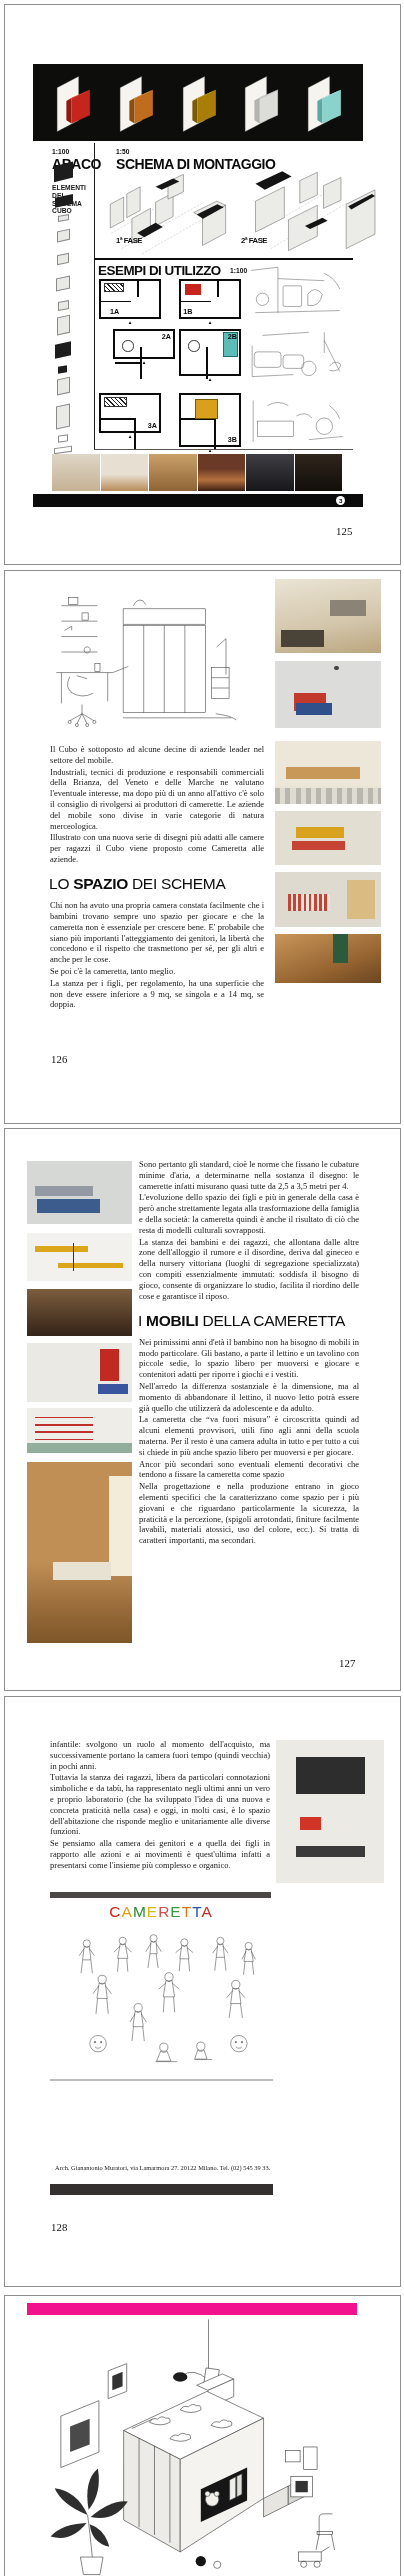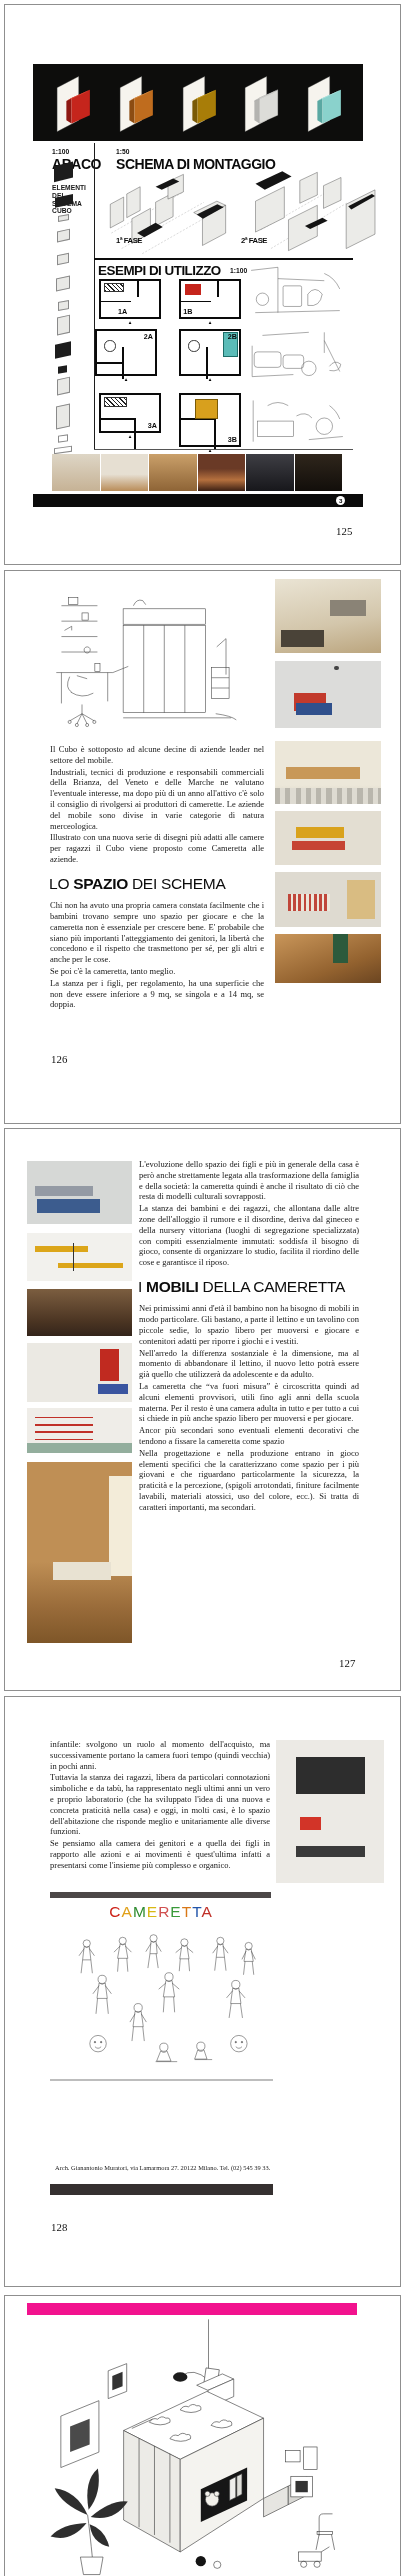--- a/index.html
+++ b/index.html
@@ -143,31 +143,31 @@
     <span class="h-cond a" style="left:236px;top:231px;font-size:7.7px;">2ª FASE</span>
 
     <div class="a" style="left:89px;top:253px;width:259px;height:1.5px;background:#0c0c0c;"></div>
     <div class="h-cond a" style="left:93px;top:258px;font-size:13.4px;">ESEMPI DI UTILIZZO</div>
     <span class="scale a" style="left:225px;top:262px;">1:100</span>
 
     <div class="plan" style="left:94px;top:274px;width:62px;height:40px;">
       <i style="left:0;top:19.6px;width:30px;height:1.5px;background:#0a0a0a;"></i>
       <i style="left:36px;top:0;width:1.5px;height:15.5px;background:#0a0a0a;"></i>
       <i style="left:3.1px;top:2.1px;width:17.5px;height:7.2px;background:repeating-linear-gradient(45deg,#222 0 1px,transparent 1px 3.1px);border:0.5px solid #333;"></i>
-      <span class="lbl" style="left:17px;bottom:1px;">1A</span>
+      <span class="lbl" style="left:9px;bottom:1px;">1A</span>
       <span class="north">▲</span>
     </div>
     <div class="plan" style="left:174px;top:274px;width:62px;height:40px;">
       <i style="left:0;top:19.6px;width:30px;height:1.5px;background:#0a0a0a;"></i>
       <i style="left:36px;top:0;width:1.5px;height:15.5px;background:#0a0a0a;"></i>
       <i style="left:4.1px;top:3.1px;width:15.5px;height:11.3px;background:#c5251c;"></i>
       <span class="lbl" style="left:2.1px;bottom:1px;">1B</span>
       <span class="north">▲</span>
     </div>
-    <div class="plan" style="left:90px;top:324px;width:62px;height:47px;">
+    <div class="plan" style="left:108px;top:324px;width:62px;height:30px;">
       <i style="left:25px;top:15.5px;width:1.5px;height:32px;background:#0a0a0a;"></i>
       <i style="left:0;top:31px;width:25px;height:1.5px;background:#0a0a0a;"></i>
       <i style="left:7.2px;top:9.3px;width:9.3px;height:9.3px;border:0.8px solid #333;border-radius:50%;"></i>
       <span class="lbl" style="right:2.1px;top:1px;">2A</span>
       <span class="north">▲</span>
     </div>
     <div class="plan" style="left:174px;top:324px;width:62px;height:47px;">
       <i style="left:25px;top:15.5px;width:1.5px;height:32px;background:#0a0a0a;"></i>
       <i style="right:1px;top:1px;width:13.4px;height:23px;background:#5bbcb8;border:0.5px solid #1d6d68;"></i>
       <i style="left:7.2px;top:9.3px;width:9.3px;height:9.3px;border:0.8px solid #333;border-radius:50%;"></i>
@@ -339,20 +339,21 @@
     <div class="ph" style="left:21.6px;top:279px;width:105px;height:45px;background:#efede8;">
       <i style="left:8%;top:20%;width:55%;height:50%;background:repeating-linear-gradient(0deg,#c03028 0 1.5px,transparent 1.5px 7.2px);"></i>
       <i style="bottom:0;left:0;width:100%;height:22%;background:#93ae9d;"></i>
     </div>
     <div class="ph" style="left:21.6px;top:333px;width:105px;height:181px;background:linear-gradient(180deg,#bf8f55 55%,#9a6c3a 80%,#7e5628);">
       <i style="right:0;top:8%;width:22%;height:55%;background:#f3ecd9;"></i>
       <i style="left:25%;top:55%;width:55%;height:10%;background:#e8e2d2;"></i>
     </div>
 
     <div class="a body-text" style="left:133px;top:29px;width:222px;">
+      <p>Sono pertanto gli standard, cioè le norme che fissano le cubature minime d'aria, a determinarne nella sostanza il disegno: le camerette infatti misurano quasi tutte da 2,5 a 3,5 metri per 4.</p>
       <p>L'evoluzione dello spazio dei figli e più in generale della casa è però anche strettamente legata alla trasformazione della famiglia e della società: la cameretta quindi è anche il risultato di ciò che resta di modelli culturali sovrapposti.</p>
       <p>La stanza dei bambini e dei ragazzi, che allontana dalle altre zone dell'alloggio il rumore e il disordine, deriva dal gineceo e della nursery vittoriana (luoghi di segregazione specializzata) con compiti essenzialmente immutati: soddisfa il bisogno di gioco, consente di organizzare lo studio, facilita il riordino delle cose e garantisce il riposo.</p>
       <div class="headline"><span>I </span><b>MOBILI</b><span> DELLA CAMERETTA</span></div>
       <p>Nei primissimi anni d'età il bambino non ha bisogno di mobili in modo particolare. Gli bastano, a parte il lettino e un tavolino con piccole sedie, lo spazio libero per muoversi e giocare e contenitori adatti per riporre i giochi e i vestiti.</p>
       <p>Nell'arredo la differenza sostanziale è la dimensione, ma al momento di abbandonare il lettino, il nuovo letto potrà essere già quello che utilizzerà da adolescente e da adulto.</p>
       <p>La cameretta che “va fuori misura” è circoscritta quindi ad alcuni elementi provvisori, utili fino agli anni della scuola materna. Per il resto è una camera adulta in tutto e per tutto a cui si chiede in più anche spazio libero per muoversi e per giocare.</p>
       <p>Ancor più secondari sono eventuali elementi decorativi che tendono a fissare la cameretta come spazio</p>
       <p>Nella progettazione e nella produzione entrano in gioco elementi specifici che la caratterizzano come spazio per i più giovani e che riguardano particolarmente la sicurezza, la praticità e la percezione, (spigoli arrotondati, finiture facilmente lavabili, materiali atossici, uso del colore, ecc.). Si tratta di caratteri importanti, ma secondari.</p>
     </div>
 

